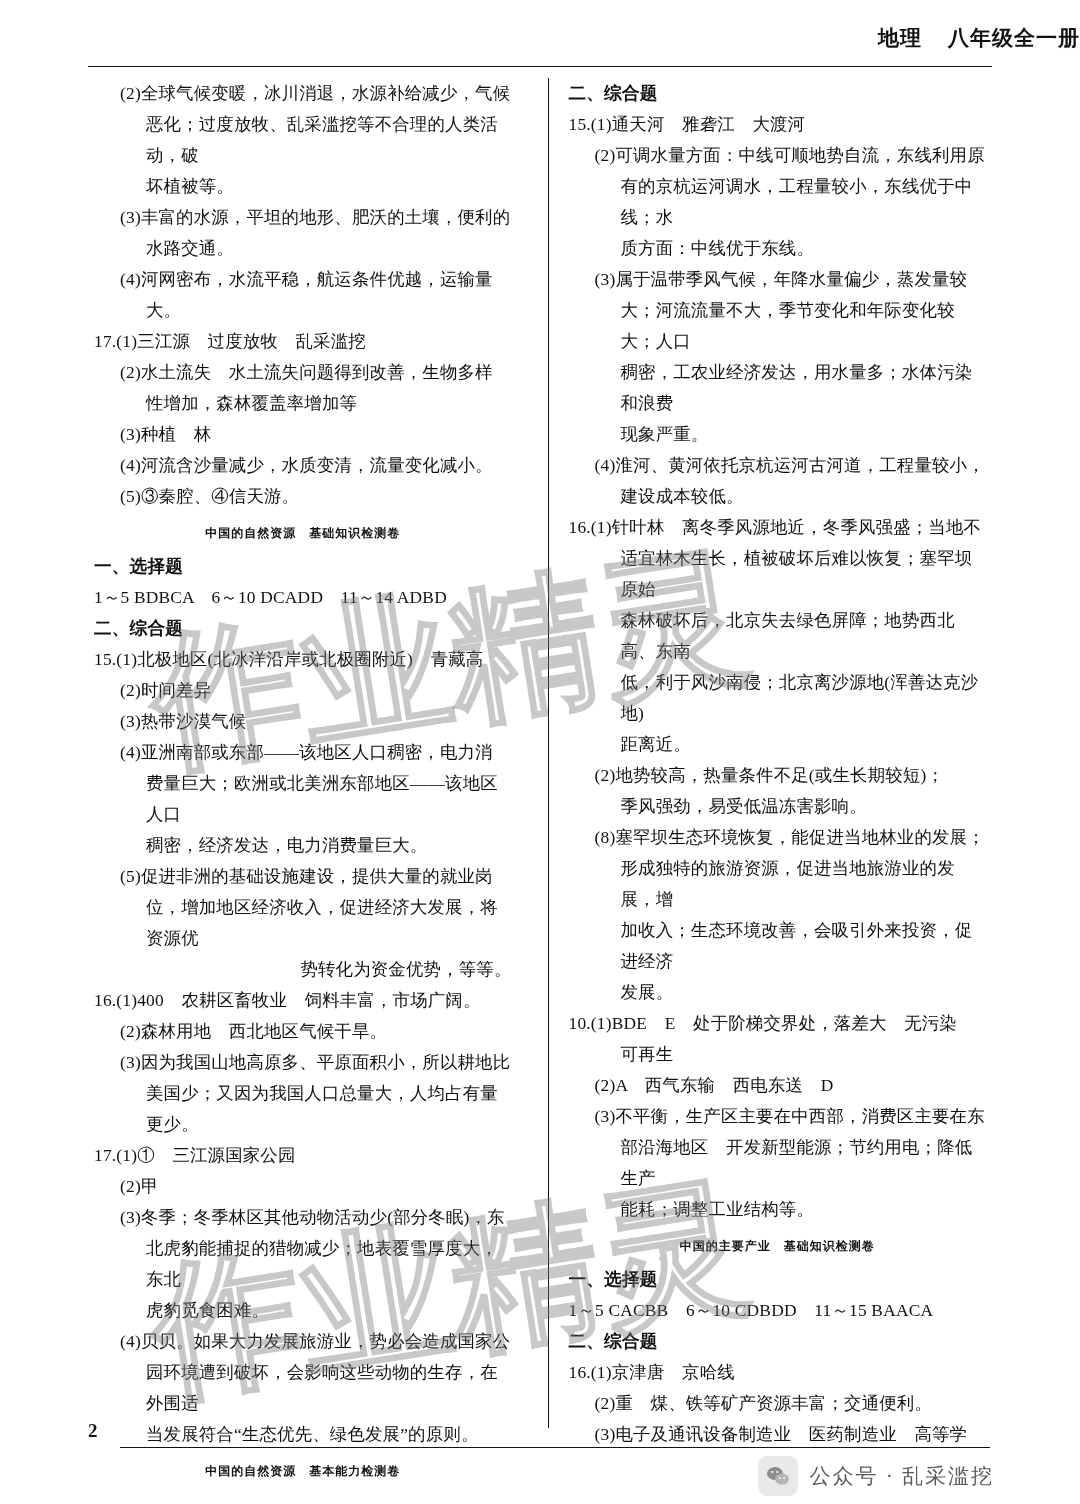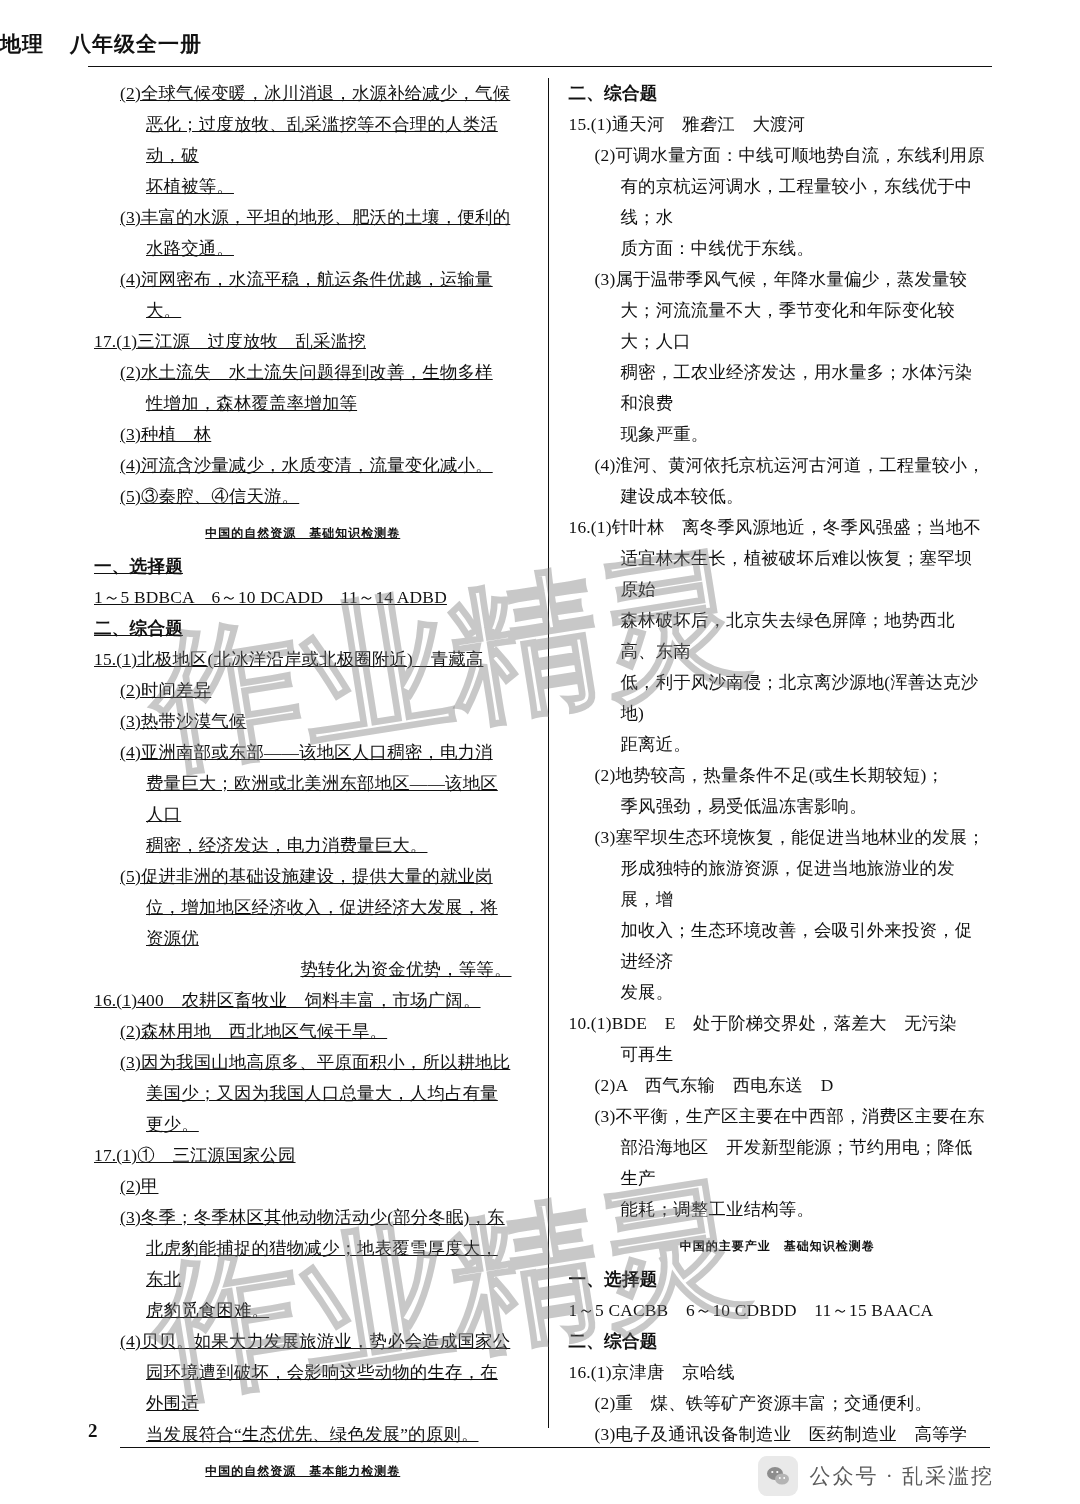--- a/index.html
+++ b/index.html
@@ -15,22 +15,22 @@
     position: relative;
     overflow: hidden;
   }
   .page {
     position: absolute;
     left: 0; top: 0;
     width: 1080px; height: 1504px;
   }
   .header {
     position: absolute;
-    top: 30px; left: 0; width: 1080px;
-    text-align: left;
+    top: 24px; left: 0; width: 1080px;
+    text-align: right;
     font-size: 21px;
     font-weight: bold;
     letter-spacing: 1px;
   }
   .header .gap { display: inline-block; width: 26px; }
   .header-rule {
     position: absolute;
     top: 66px; left: 88px; width: 904px;
     border-top: 1.5px solid #111;
   }
@@ -40,21 +40,21 @@
     width: 904px;
     height: 1350px;
     display: flex;
   }
   .col {
     width: 440px;
     padding: 0 6px;
     font-size: 17.4px;
     line-height: 31px;
   }
-  .col.left { border-right: 1.4px solid #111; padding-right: 36px; text-decoration: underline; }
+  .col.left { border-right: 1.4px solid #111; padding-right: 36px; }
   .col.right { padding-left: 20px; }
   .divider-fix { }
   p {
     margin: 0;
     text-indent: 0;
     letter-spacing: 0.2px;
   }
   .ind2 { padding-left: 52px; text-indent: -26px; }
   .hang { padding-left: 26px; text-indent: -26px; }
   .sec-title {
@@ -190,21 +190,21 @@
         <p class="ind2 divider-fix" style="text-indent: 0px; padding-left: 52px;">现象严重。</p>
         <p class="ind2">(4)淮河、黄河依托京杭运河古河道，工程量较小，</p>
         <p class="ind2 divider-fix" style="text-indent: 0px; padding-left: 52px;">建设成本较低。</p>
         <p class="hang">16.(1)针叶林　离冬季风源地近，冬季风强盛；当地不</p>
         <p class="ind2 divider-fix" style="text-indent: 0px; padding-left: 52px;">适宜林木生长，植被破坏后难以恢复；塞罕坝原始</p>
         <p class="ind2 divider-fix" style="text-indent: 0px; padding-left: 52px;">森林破坏后，北京失去绿色屏障；地势西北高、东南</p>
         <p class="ind2 divider-fix" style="text-indent: 0px; padding-left: 52px;">低，利于风沙南侵；北京离沙源地(浑善达克沙地)</p>
         <p class="ind2 divider-fix" style="text-indent: 0px; padding-left: 52px;">距离近。</p>
         <p class="ind2">(2)地势较高，热量条件不足(或生长期较短)；</p>
         <p class="ind2 divider-fix" style="text-indent: 0px; padding-left: 52px;">季风强劲，易受低温冻害影响。</p>
-        <p class="ind2">(3)塞罕坝生态环境恢复，能促进当地林业的发展；</p>
+        <p class="ind2">(8)塞罕坝生态环境恢复，能促进当地林业的发展；</p>
         <p class="ind2 divider-fix" style="text-indent: 0px; padding-left: 52px;">形成独特的旅游资源，促进当地旅游业的发展，增</p>
         <p class="ind2 divider-fix" style="text-indent: 0px; padding-left: 52px;">加收入；生态环境改善，会吸引外来投资，促进经济</p>
         <p class="ind2 divider-fix" style="text-indent: 0px; padding-left: 52px;">发展。</p>
         <p class="hang">10.(1)BDE　E　处于阶梯交界处，落差大　无污染</p>
         <p class="ind2 divider-fix" style="text-indent: 0px; padding-left: 52px;">可再生</p>
         <p class="ind2">(2)A　西气东输　西电东送　D</p>
         <p class="ind2">(3)不平衡，生产区主要在中西部，消费区主要在东</p>
         <p class="ind2 divider-fix" style="text-indent: 0px; padding-left: 52px;">部沿海地区　开发新型能源；节约用电；降低生产</p>
         <p class="ind2 divider-fix" style="text-indent: 0px; padding-left: 52px;">能耗；调整工业结构等。</p>
         <div class="sec-title">中国的主要产业　基础知识检测卷</div>

